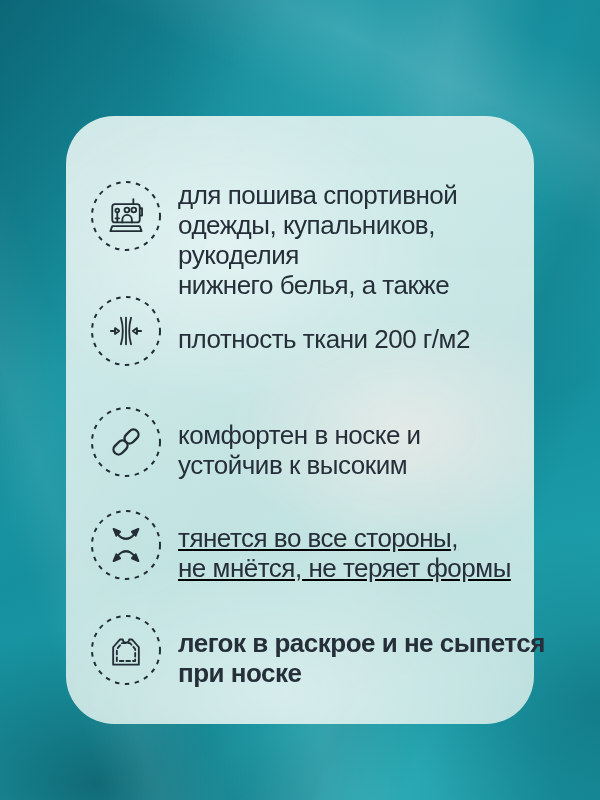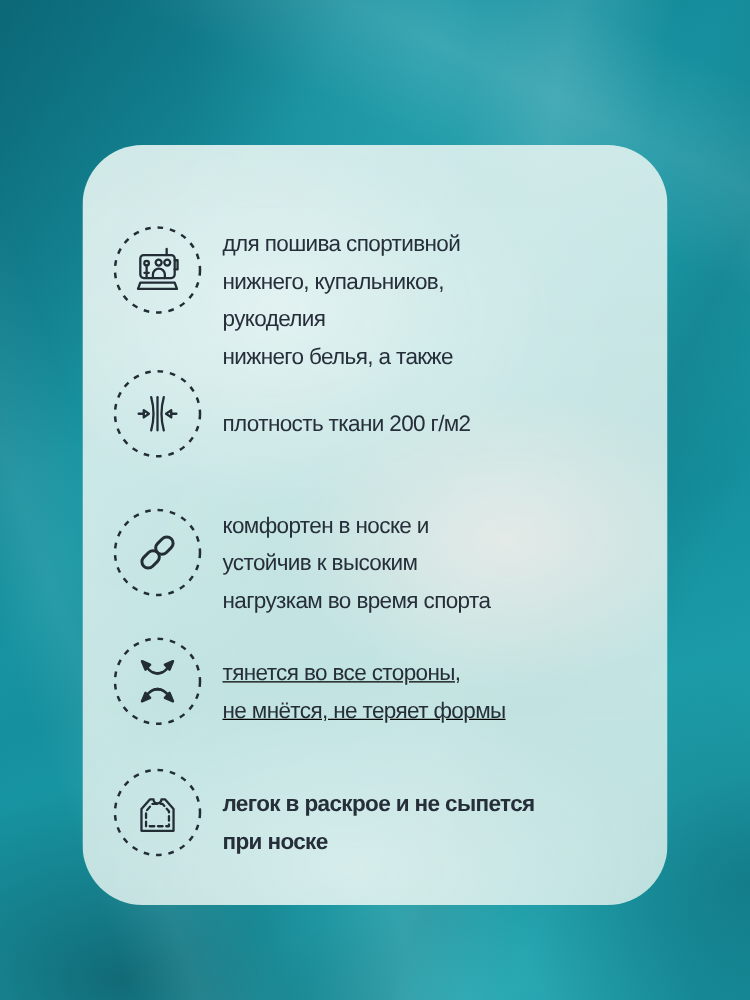--- a/index.html
+++ b/index.html
@@ -36,38 +36,38 @@
       radial-gradient(ellipse 70% 30% at 45% 95%, rgba(255,255,255,0.35), transparent 78%),
       linear-gradient(115deg, rgba(255,255,255,0.14), rgba(255,255,255,0) 45%),
       linear-gradient(180deg, rgba(223,241,238,0.90), rgba(213,236,232,0.88));
   }
   .feature{
     position:absolute;left:24px;height:72px;
     display:flex;align-items:center;gap:16px;
   }
   .icon-badge{width:72px;height:72px;flex:0 0 72px;}
   .ring{fill:none;stroke:#232d36;stroke-width:2;stroke-dasharray:4.5 5.5;}
-  .feature-text{color:#262f39;font-size:18px;line-height:30px;letter-spacing:-0.5px;margin-top:16px;}
+  .feature-text{color:#262f39;font-size:26px;line-height:30px;letter-spacing:-0.5px;margin-top:16px;}
   .feature-text .line{white-space:nowrap;}
   .defs{position:absolute;width:0;height:0;overflow:hidden;}
 </style>
 </head>
 <body>
 
 <div class="fabric"></div>
 
 <div class="card" id="card">
   <div class="feature" style="top: 64px;">
     <svg class="icon-badge" viewBox="0 0 72 72">
       <circle class="ring" cx="36" cy="36" r="34"></circle>
       <use x="14" y="14" width="44" height="44" href="#sym-sewing-machine" xlink:href="#sym-sewing-machine"></use>
     </svg>
     <div class="feature-text" style="transform: translateY(16px);">
         <div class="line">для пошива спортивной</div>
-        <div class="line">нижнего, купальников,</div>
+        <div class="line">одежды, купальников,</div>
         <div class="line">рукоделия</div>
         <div class="line">нижнего белья, а также</div>
       </div>
   </div>
 
   <div class="feature" style="top: 179px;">
     <svg class="icon-badge" viewBox="0 0 72 72">
       <circle class="ring" cx="36" cy="36" r="34"></circle>
       <use x="14" y="14" width="44" height="44" href="#sym-fabric-density" xlink:href="#sym-fabric-density"></use>
     </svg>
@@ -77,21 +77,20 @@
   </div>
 
   <div class="feature" style="top: 290px;">
     <svg class="icon-badge" viewBox="0 0 72 72">
       <circle class="ring" cx="36" cy="36" r="34"></circle>
       <use x="14" y="14" width="44" height="44" href="#sym-chain-link" xlink:href="#sym-chain-link"></use>
     </svg>
     <div class="feature-text">
         <div class="line">комфортен в носке и</div>
         <div class="line">устойчив к высоким</div>
-        <div class="line">нагрузкам во время спорта</div>
       </div>
   </div>
 
   <div class="feature" style="top: 393px; text-decoration: underline;">
     <svg class="icon-badge" viewBox="0 0 72 72">
       <circle class="ring" cx="36" cy="36" r="34"></circle>
       <use x="14" y="14" width="44" height="44" href="#sym-stretch-arrows" xlink:href="#sym-stretch-arrows"></use>
     </svg>
     <div class="feature-text">
         <div class="line">тянется во все стороны,</div>

